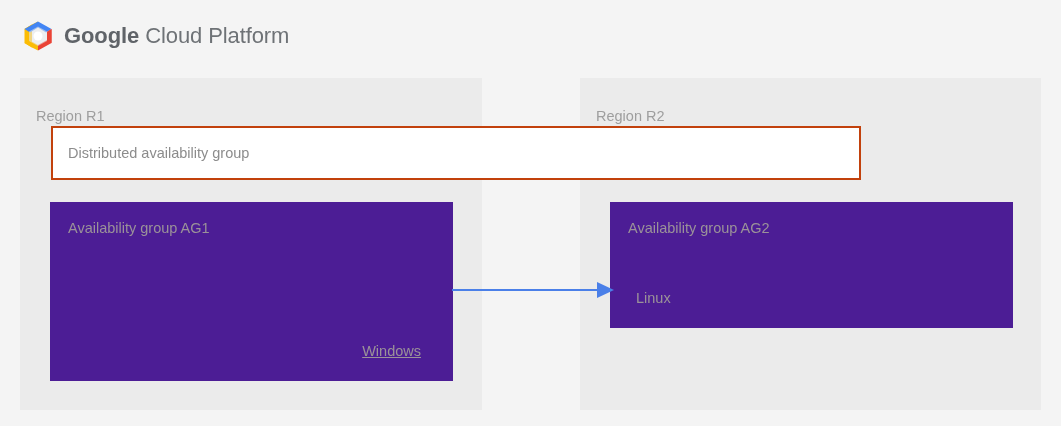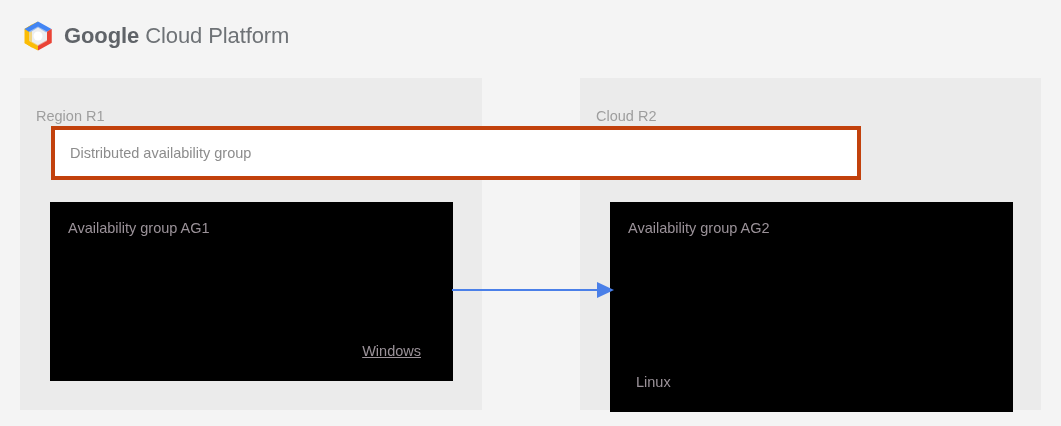--- a/index.html
+++ b/index.html
@@ -86,50 +86,50 @@
   }
 
   
   .dag-box {
     position: absolute;
     left: 51px;
     top: 126px;
     width: 810px;
     height: 54px;
     background: #ffffff;
-    border: 4px solid #c2410c;
+    border: 2px solid #c2410c;
     box-sizing: border-box;
   }
   .dag-label {
     position: absolute;
     left: 15px;
     top: 50%;
     transform: translateY(-50%);
     font-size: 14.5px;
     color: #8c8c8c;
     white-space: nowrap;
   }
 
   
   .ag-box {
     position: absolute;
-    background: #000000;
+    background: #4c1d95;
     box-sizing: border-box;
   }
   #ag-box-1 {
     left: 50px;
     top: 202px;
     width: 403px;
     height: 179px;
   }
   #ag-box-2 {
     left: 610px;
     top: 202px;
     width: 403px;
-    height: 210px;
+    height: 126px;
   }
   .ag-title {
     position: absolute;
     left: 18px;
     top: 18px;
     font-size: 14.5px;
     color: #9b9299;
     white-space: nowrap;
   }
   .os-label {
@@ -181,21 +181,21 @@
     <div class="brand-text">
       <span class="b-strong">Google</span><span>&nbsp;</span><span class="b-light">Cloud Platform</span>
     </div>
   </div>
 
   <div class="region" id="region-r1">
     <div class="region-label">Region R1</div>
   </div>
 
   <div class="region" id="region-r2">
-    <div class="region-label">Cloud R2</div>
+    <div class="region-label">Region R2</div>
   </div>
 
   <div class="dag-box">
     <div class="dag-label">Distributed availability group</div>
   </div>
 
   <div class="ag-box" id="ag-box-1">
     <div class="ag-title">Availability group AG1</div>
     <div class="os-label" id="os-label-windows">Windows</div>
   </div>

